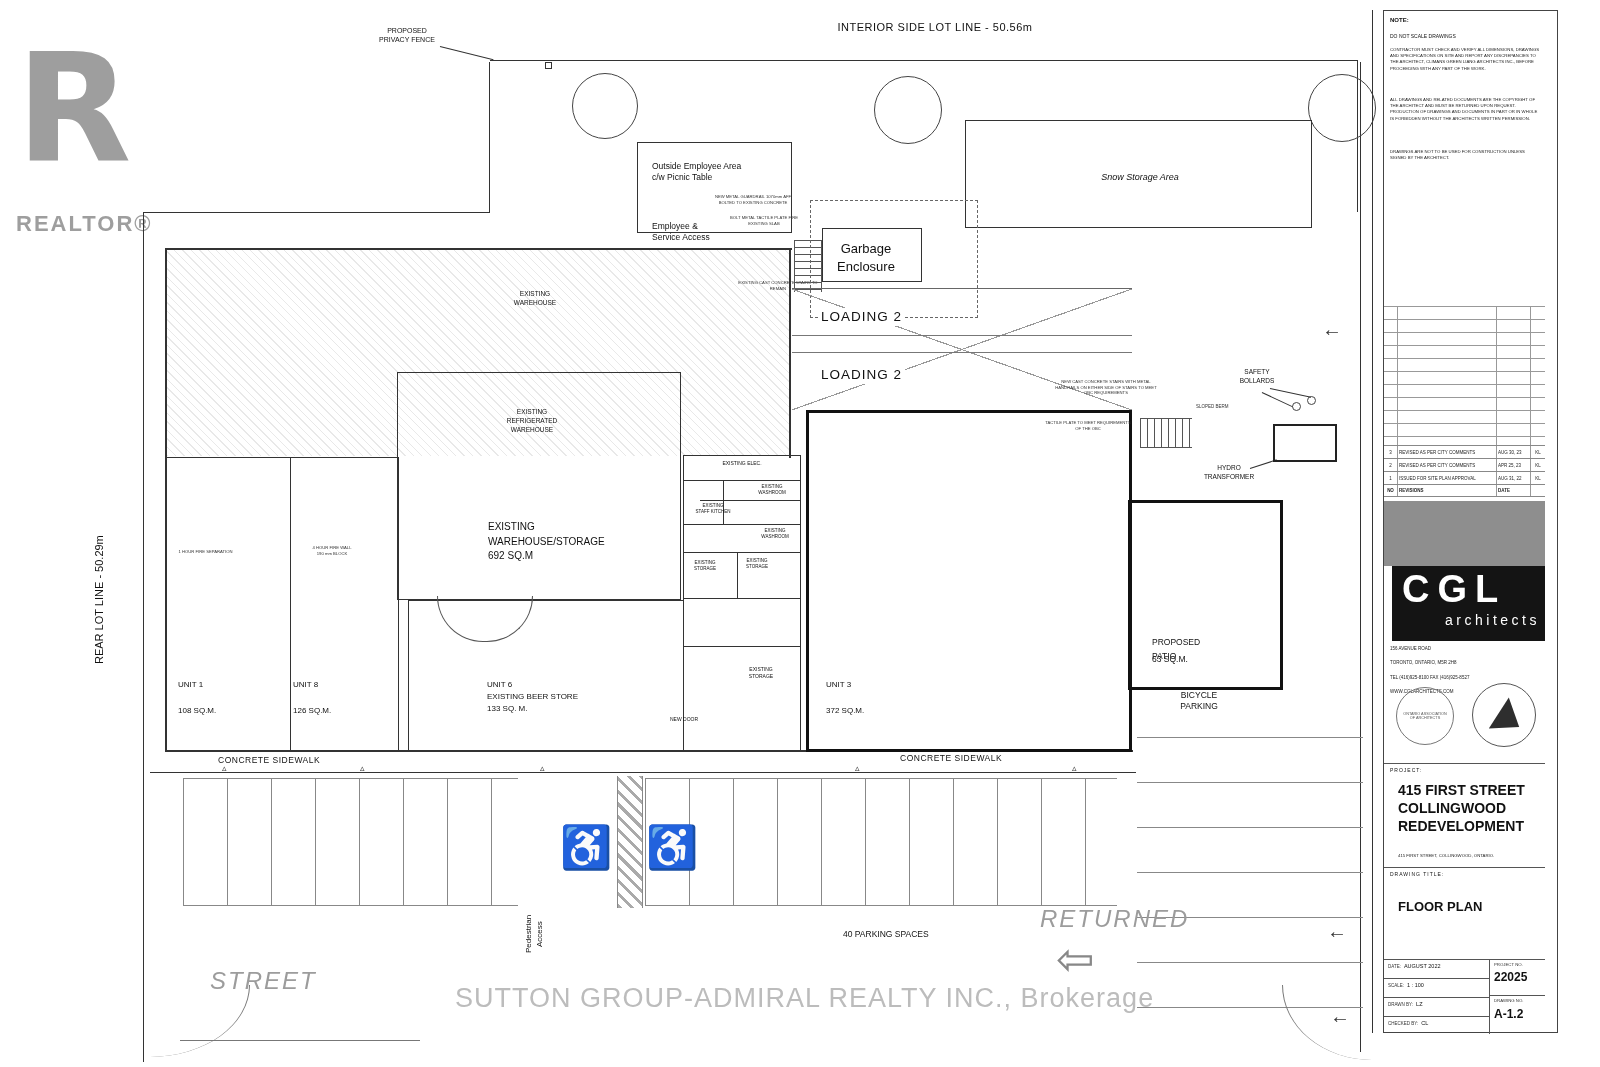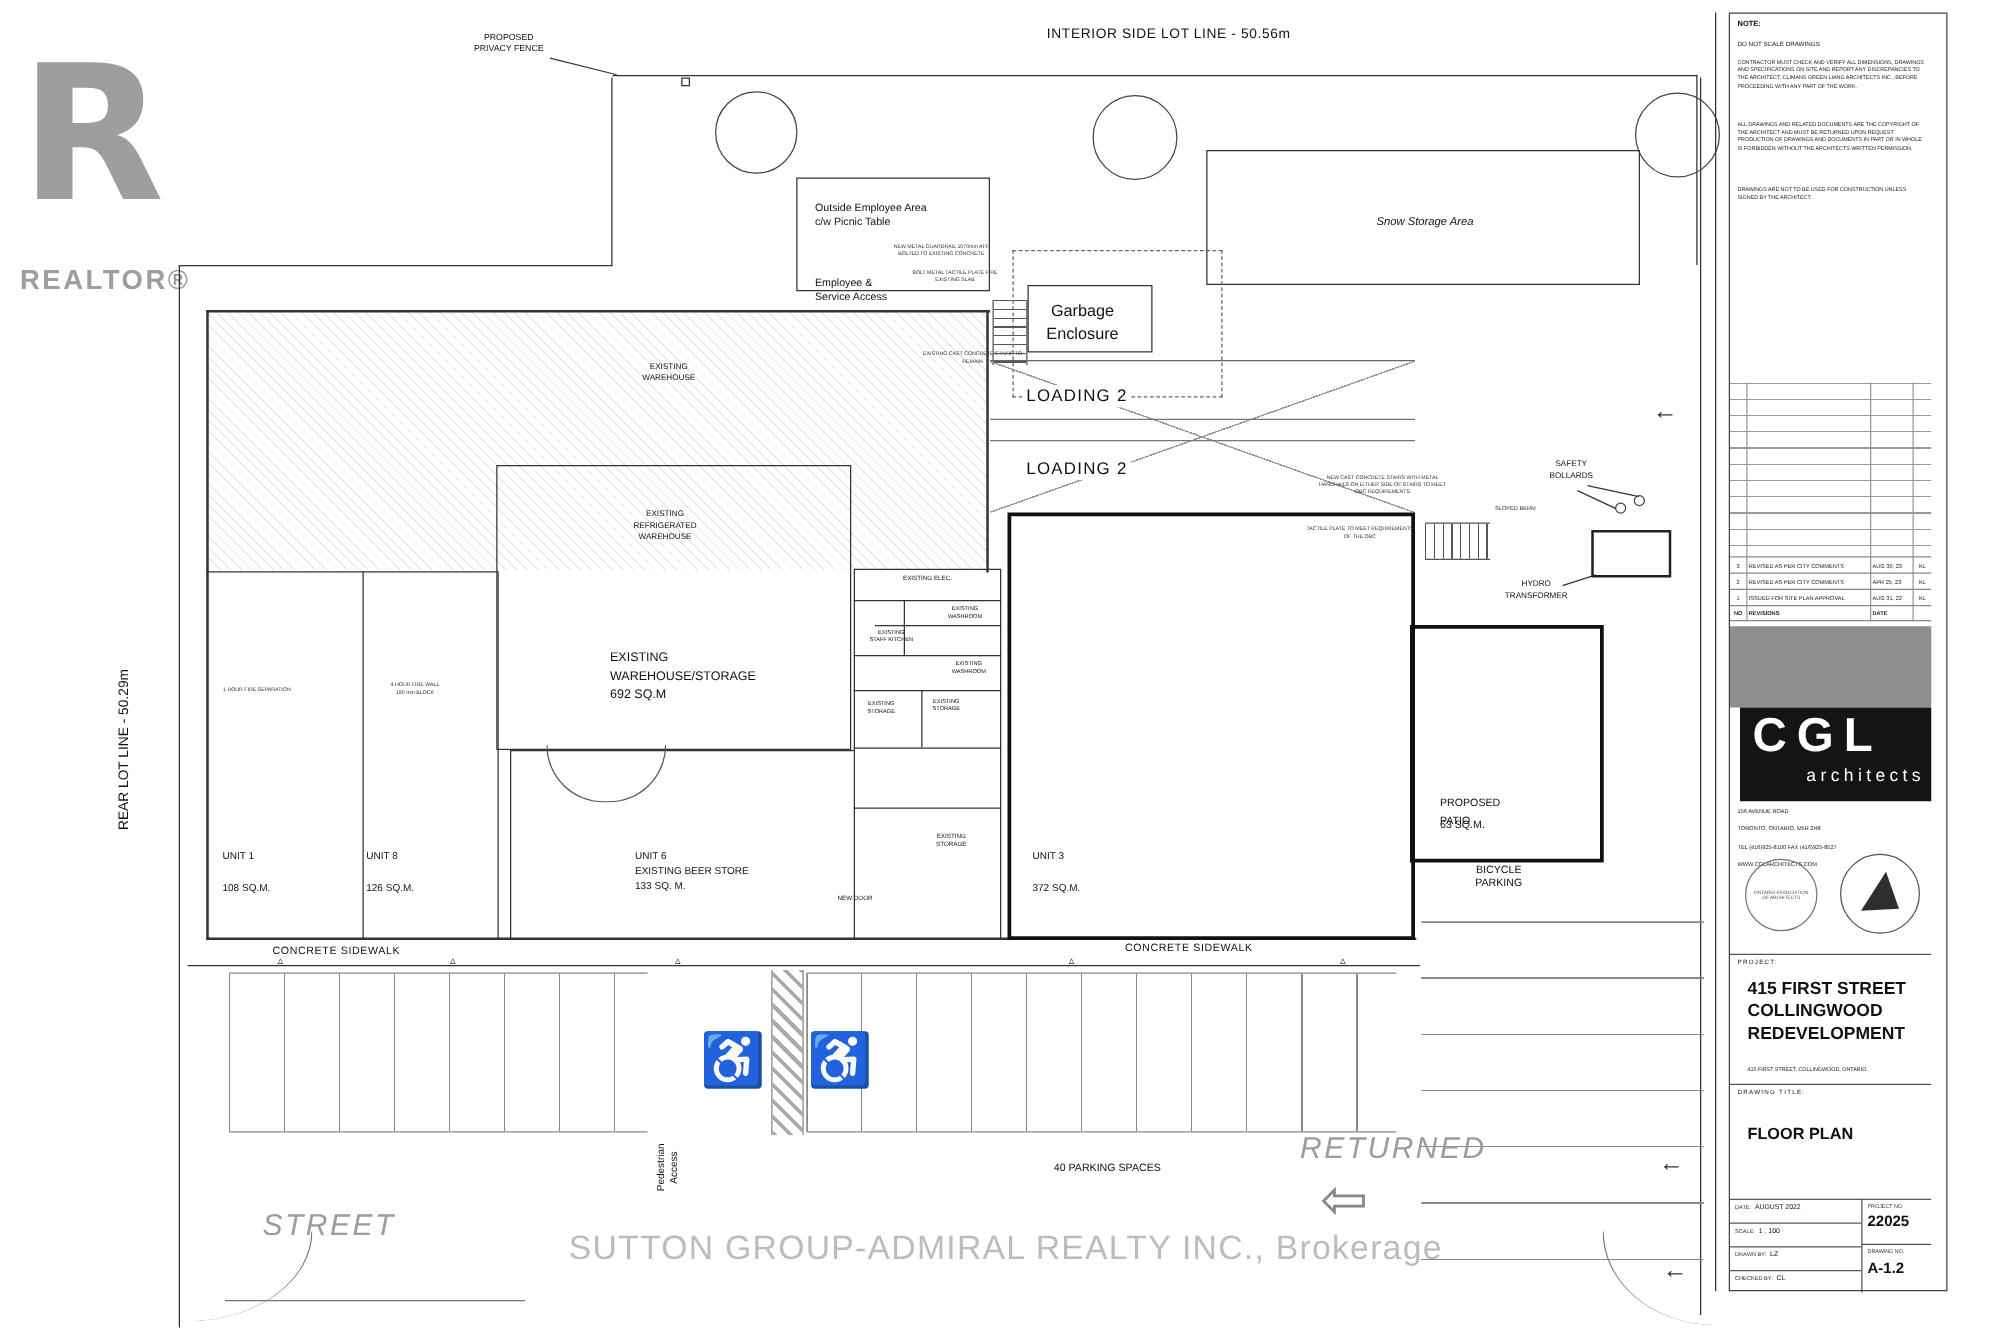--- a/index.html
+++ b/index.html
@@ -109,21 +109,21 @@
 
 <div class="ln" style="left:165px;top:457px;width:233px;height:1px"></div>
 <div class="ln" style="left:290px;top:457px;width:1px;height:295px"></div>
 <div class="ln" style="left:398px;top:457px;width:1px;height:295px"></div>
 <div class="ln" style="left:408px;top:600px;width:275px;height:1px"></div>
 <div class="ln" style="left:408px;top:600px;width:1px;height:152px"></div>
 <div class="lbl" style="left:178px;top:680px;font-size:8px">UNIT 1</div>
 <div class="lbl" style="left:178px;top:706px;font-size:8px">108 SQ.M.</div>
 <div class="lbl" style="left:293px;top:680px;font-size:8px">UNIT 8</div>
 <div class="lbl" style="left:293px;top:706px;font-size:8px">126 SQ.M.</div>
-<div class="lbl" style="left:508px;top:679px;font-size:8px;line-height:1.5">UNIT 6
+<div class="lbl" style="left:487px;top:679px;font-size:8px;line-height:1.5">UNIT 6
 EXISTING BEER STORE
 133 SQ. M.</div>
 <div class="lbl c" style="left:168px;top:549px;width:75px;font-size:4.2px;color:#333">1 HOUR FIRE SEPARATION</div>
 <div class="lbl c" style="left:300px;top:545px;width:64px;font-size:4.2px;color:#333">4 HOUR FIRE WALL
 190 mm BLOCK</div>
 
 <div style="position:absolute;left:437px;top:596px;width:96px;height:46px;border:1px solid #555;border-top:none;border-radius:0 0 96px 96px"></div>
 
 <div class="bx" style="left:683px;top:455px;width:118px;height:297px"></div>
 <div class="ln" style="left:683px;top:480px;width:118px;height:1px"></div>

